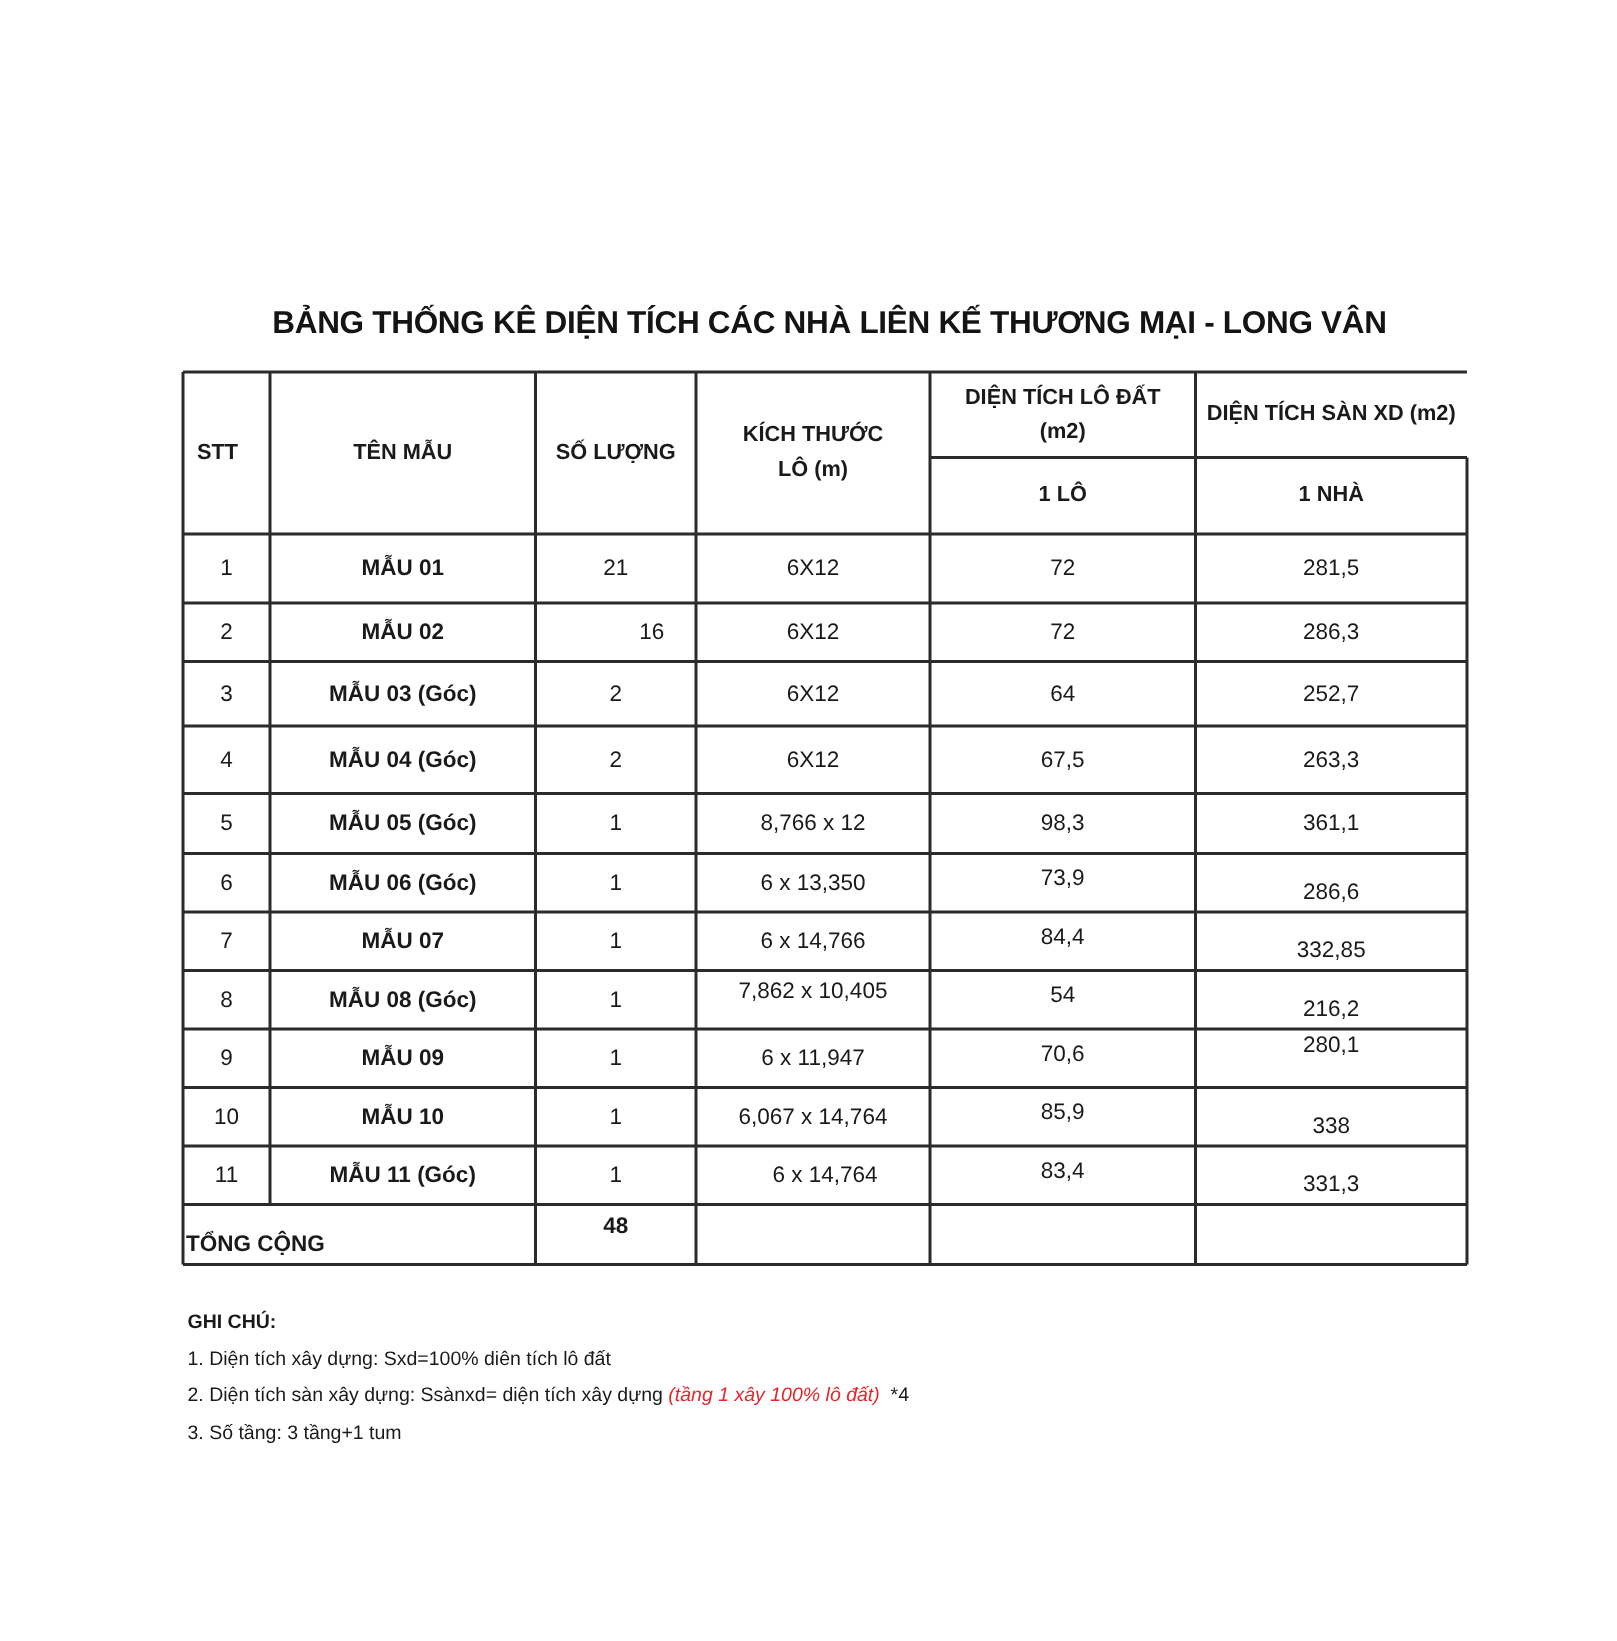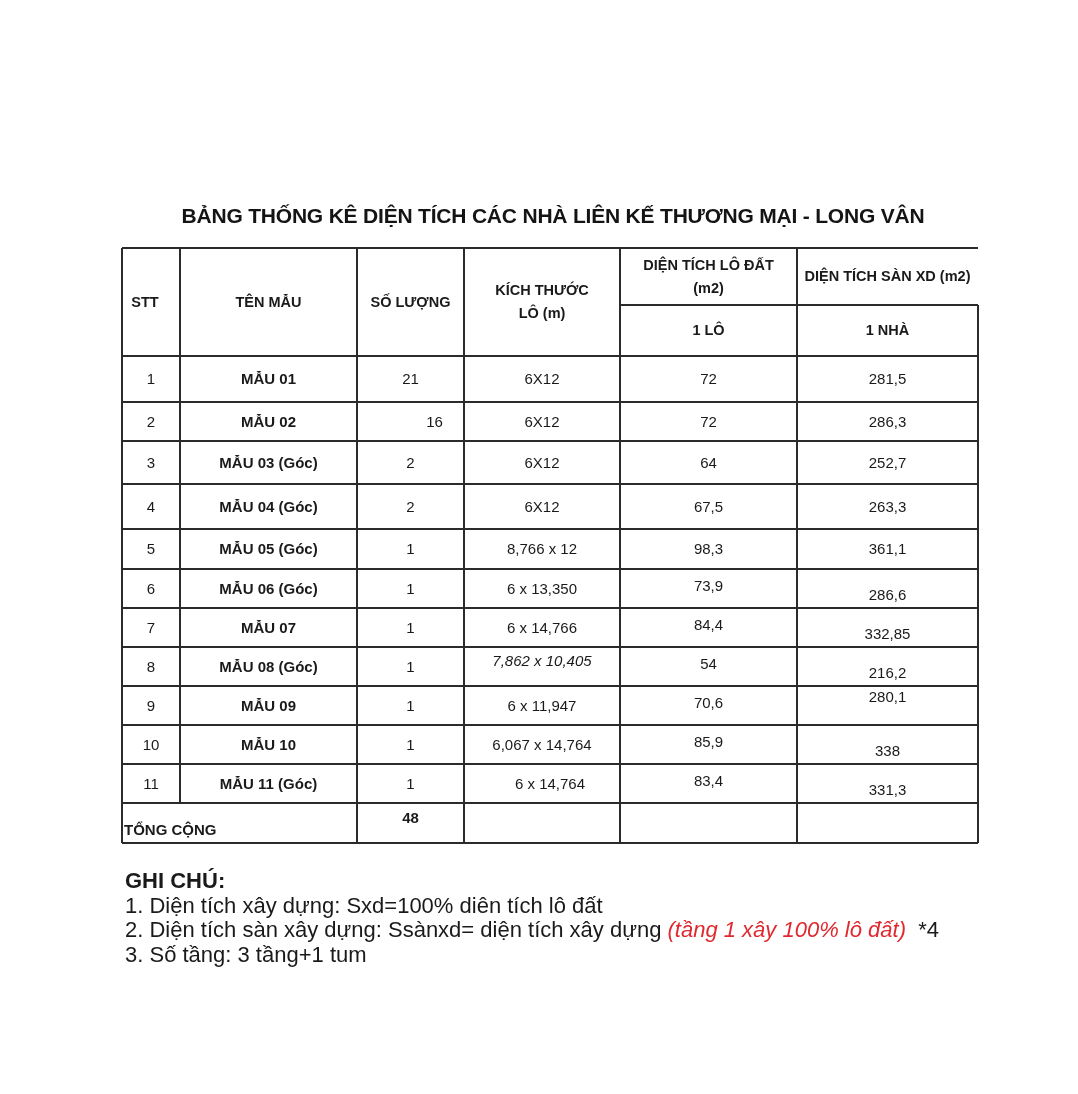--- a/index.html
+++ b/index.html
@@ -53,21 +53,21 @@
       width: 2px;
       background: #2b2b2b;
     }
     .bold { font-weight: bold; }
     .hdr { font-weight: bold; font-size: 14.5px; line-height: 23px; }
     .low { align-items: flex-end; padding-bottom: 5px; }
     .notes {
       position: absolute;
       left: 125px;
       top: 869px;
-      font-size: 22px;
+      font-size: 13px;
       line-height: 24.5px;
       color: #1a1a1a;
     }
     .notes .nt-title { font-weight: bold; }
     .red-italic { color: #e0282e; font-style: italic; }
   </style>
 </head>
 <body>
 
 <div class="title">BẢNG THỐNG KÊ DIỆN TÍCH CÁC NHÀ LIÊN KẾ THƯƠNG MẠI - LONG VÂN</div>
@@ -122,21 +122,21 @@
       <div class="cell low" style="left: 675px; top: 321px; width: 181px; height: 39px; padding-bottom: 2px;">286,6</div>
       <div class="cell" style="left: 0px; top: 360px; width: 58px; height: 39px;">7</div>
       <div class="cell bold" style="left: 58px; top: 360px; width: 177px; height: 39px;">MẪU 07</div>
       <div class="cell" style="left: 235px; top: 360px; width: 107px; height: 39px;">1</div>
       <div class="cell" style="left: 342px; top: 360px; width: 156px; height: 39px;">6 x 14,766</div>
       <div class="cell" style="left: 498px; top: 360px; width: 177px; height: 39px; align-items: flex-start; padding-top: 6px;">84,4</div>
       <div class="cell low" style="left: 675px; top: 360px; width: 181px; height: 39px; padding-bottom: 2px;">332,85</div>
       <div class="cell" style="left: 0px; top: 399px; width: 58px; height: 39px;">8</div>
       <div class="cell bold" style="left: 58px; top: 399px; width: 177px; height: 39px;">MẪU 08 (Góc)</div>
       <div class="cell" style="left: 235px; top: 399px; width: 107px; height: 39px;">1</div>
-      <div class="cell" style="left: 342px; top: 399px; width: 156px; height: 28px; font-style: italic;">7,862 x 10,405</div>
+      <div class="cell" style="left: 342px; top: 399px; width: 156px; height: 28px;">7,862 x 10,405</div>
       <div class="cell" style="left: 498px; top: 399px; width: 177px; height: 39px; align-items: flex-start; padding-top: 6px;">54</div>
       <div class="cell low" style="left: 675px; top: 399px; width: 181px; height: 39px; padding-bottom: 2px;">216,2</div>
       <div class="cell" style="left: 0px; top: 438px; width: 58px; height: 39px;">9</div>
       <div class="cell bold" style="left: 58px; top: 438px; width: 177px; height: 39px;">MẪU 09</div>
       <div class="cell" style="left: 235px; top: 438px; width: 107px; height: 39px;">1</div>
       <div class="cell" style="left: 342px; top: 438px; width: 156px; height: 39px;">6 x 11,947</div>
       <div class="cell" style="left: 498px; top: 438px; width: 177px; height: 39px; align-items: flex-start; padding-top: 6px;">70,6</div>
       <div class="cell low" style="left: 675px; top: 438px; width: 181px; height: 24px; padding-bottom: 2px;">280,1</div>
       <div class="cell" style="left: 0px; top: 477px; width: 58px; height: 39px;">10</div>
       <div class="cell bold" style="left: 58px; top: 477px; width: 177px; height: 39px;">MẪU 10</div>

